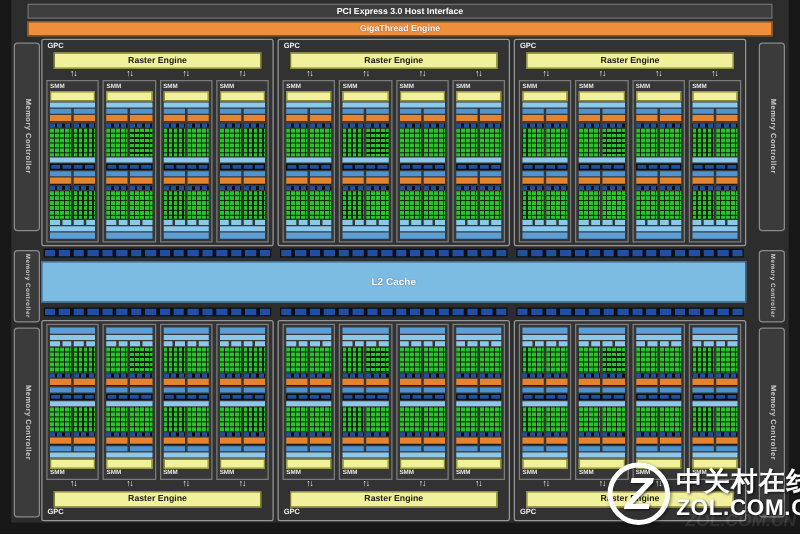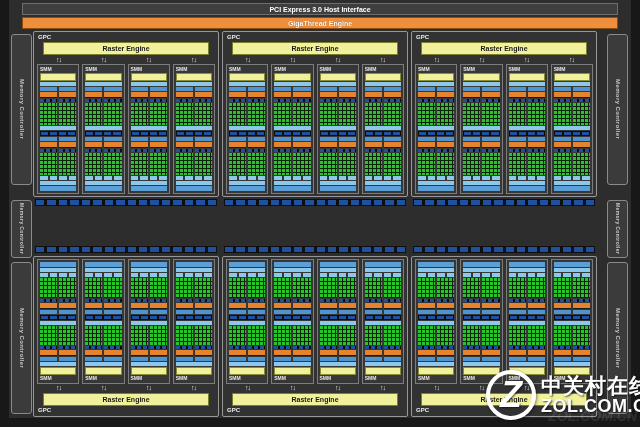--- a/index.html
+++ b/index.html
@@ -1424,20 +1424,21 @@
           <b>↑↓</b>
           <b>↑↓</b>
           <b>↑↓</b>
           <b>↑↓</b>
         </div>
         <div class="raster">Raster Engine</div>
         <div class="gpc-label">GPC</div>
       </div>
     </div>
 
+  <div class="l2">L2 Cache</div>
 
   <div class="wm">
     <div class="wm-logo">Z</div>
     <div class="wm-text">
       <span class="wm-cn">中关村在线</span>
       <span class="wm-en">ZOL.COM.CN</span>
     </div>
   </div>
   <div class="wm-faint">ZOL.COM.CN</div>
 </div>

